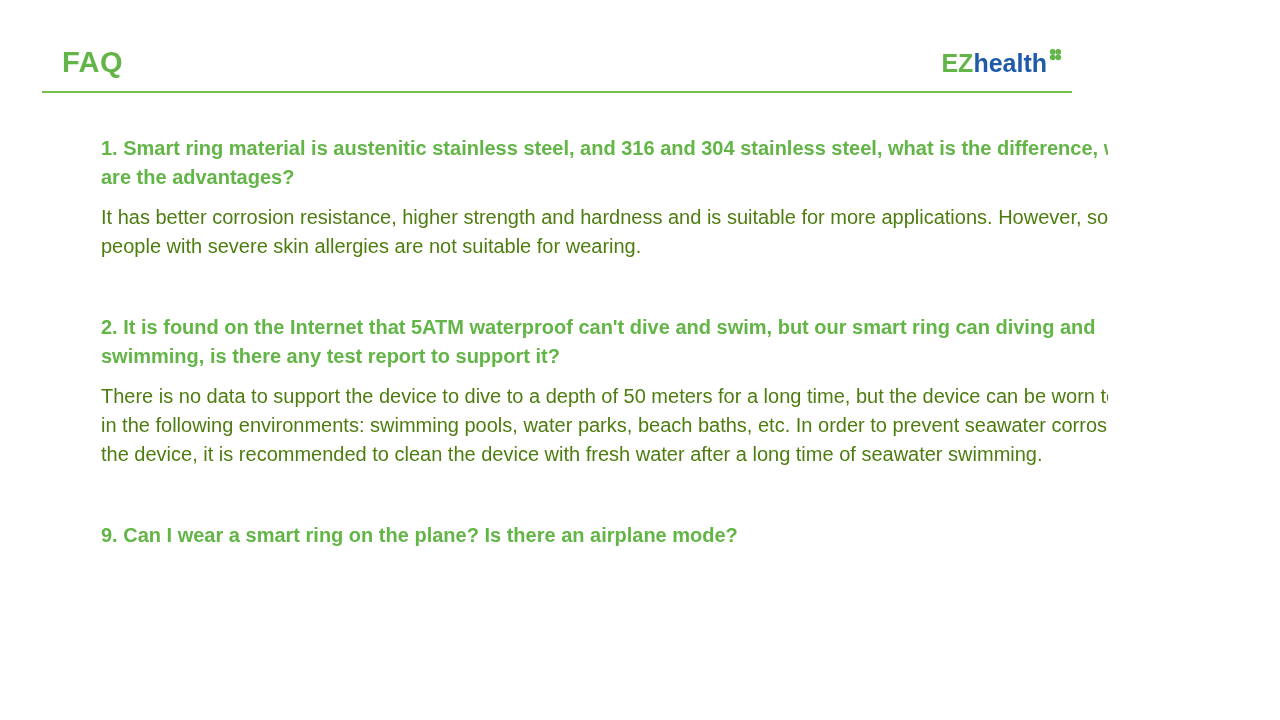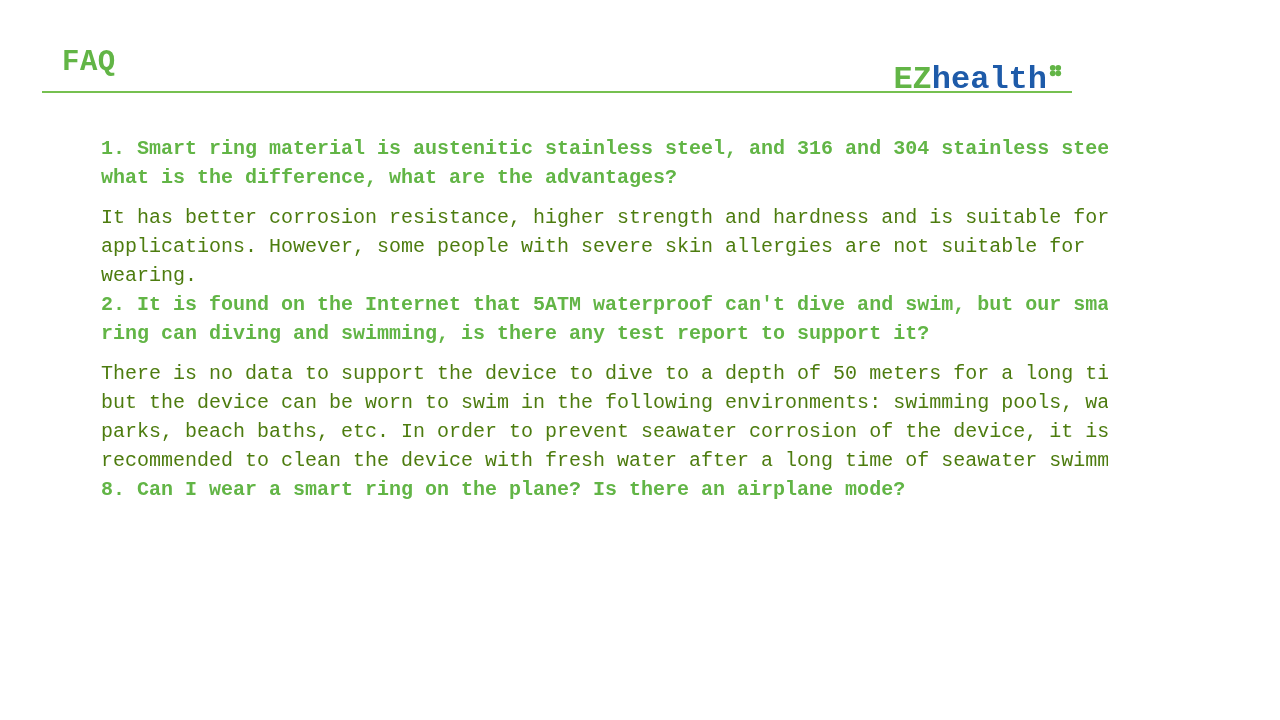--- a/index.html
+++ b/index.html
@@ -7,21 +7,20 @@
     padding: 0;
     background: #ffffff;
     font-family: "Liberation Sans", "DejaVu Sans", sans-serif;
   }
   .slide {
     position: relative;
     width: 1108px;
     height: 720px;
     background: #ffffff;
     overflow: hidden;
-    font-family: Liberation Mono, monospace;
   }
   
   .header {
     position: absolute;
     top: 0;
     left: 0;
     right: 0;
     height: 92px;
   }
   .page-title {
@@ -30,22 +29,22 @@
     top: 48px;
     font-size: 29px;
     font-weight: bold;
     color: #62b546;
     letter-spacing: 0.5px;
     line-height: 1;
   }
   .logo {
     position: absolute;
     right: 46px;
-    top: 64px;
-    font-size: 32px;
+    top: 51px;
+    font-size: 25px;
     font-weight: bold;
     line-height: 1;
     white-space: nowrap;
   }
   .logo .ez { color: #62b546; }
   .logo .health { color: #1e5ba9; }
   .logo .clover {
     display: inline-block;
     position: relative;
     top: -10px;
@@ -62,20 +61,21 @@
     background: #76c050;
   }
   
   .content {
     position: absolute;
     top: 134px;
     left: 101px;
     width: 1074px;
   }
   .qa-item + .qa-item {
+    margin-top: 52px;
   }
   .question {
     margin: 0 0 11px 0;
     font-size: 20px;
     font-weight: bold;
     color: #62b546;
     line-height: 29px;
   }
   .answer {
     margin: 0;
@@ -115,17 +115,17 @@
       <p class="question">1. Smart ring material is austenitic stainless steel, and 316 and 304 stainless steel, what is the difference, what are the advantages?</p>
       <p class="answer">It has better corrosion resistance, higher strength and hardness and is suitable for more applications. However, some people with severe skin allergies are not suitable for wearing.</p>
     </div>
 
     <div class="qa-item">
       <p class="question">2. It is found on the Internet that 5ATM waterproof can't dive and swim, but our smart ring can diving and swimming, is there any test report to support it?</p>
       <p class="answer">There is no data to support the device to dive to a depth of 50 meters for a long time, but the device can be worn to swim in the following environments: swimming pools, water parks, beach baths, etc. In order to prevent seawater corrosion of the device, it is recommended to clean the device with fresh water after a long time of seawater swimming.</p>
     </div>
 
     <div class="qa-item">
-      <p class="question">8. Can I wear a smart ring on the plane? Is there an airplane mode?</p>
+      <p class="question">9. Can I wear a smart ring on the plane? Is there an airplane mode?</p>
     </div>
 
   </div>
 </div>
 
 </body></html>

